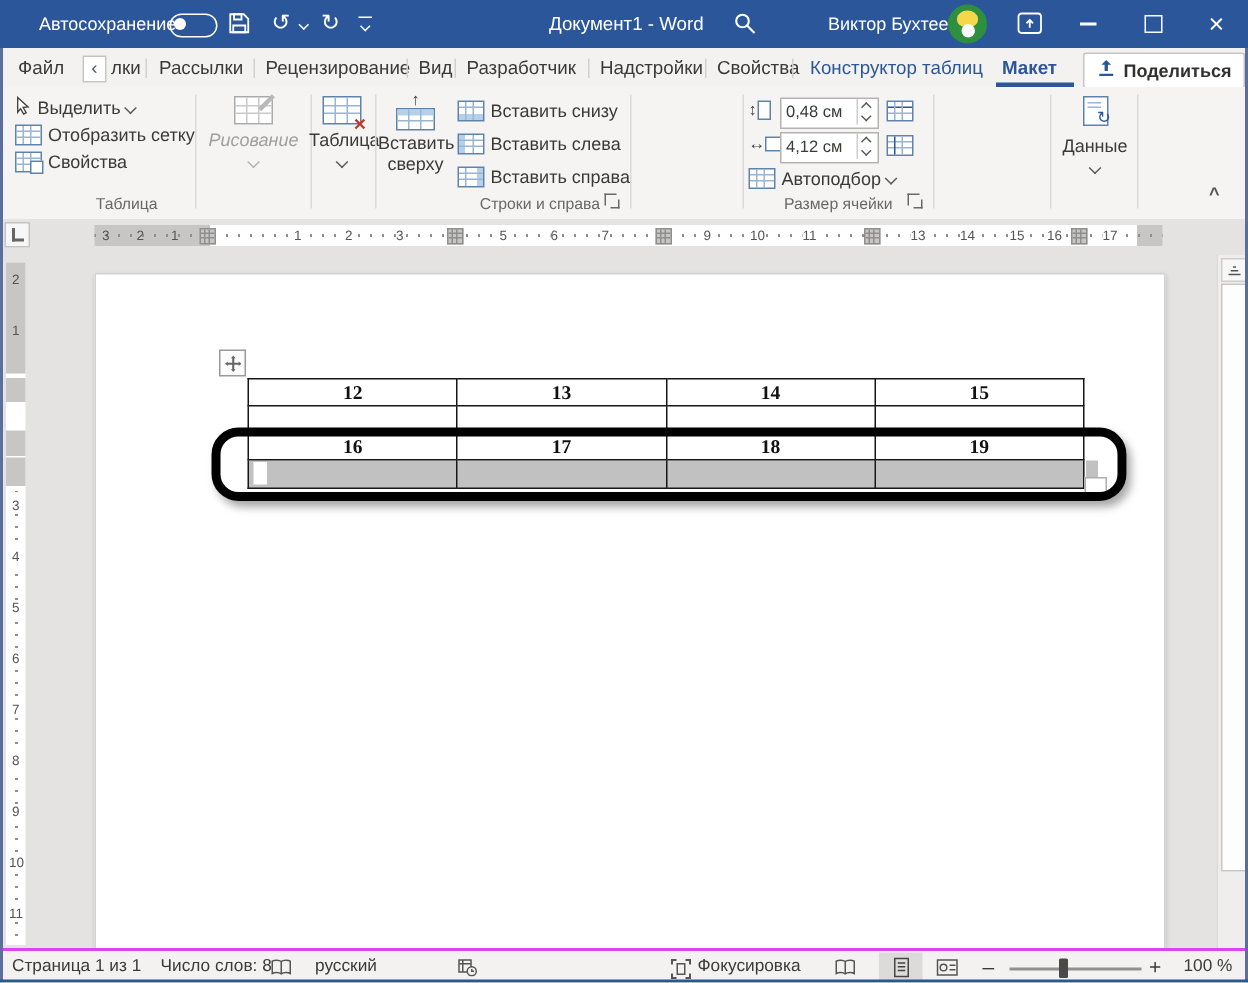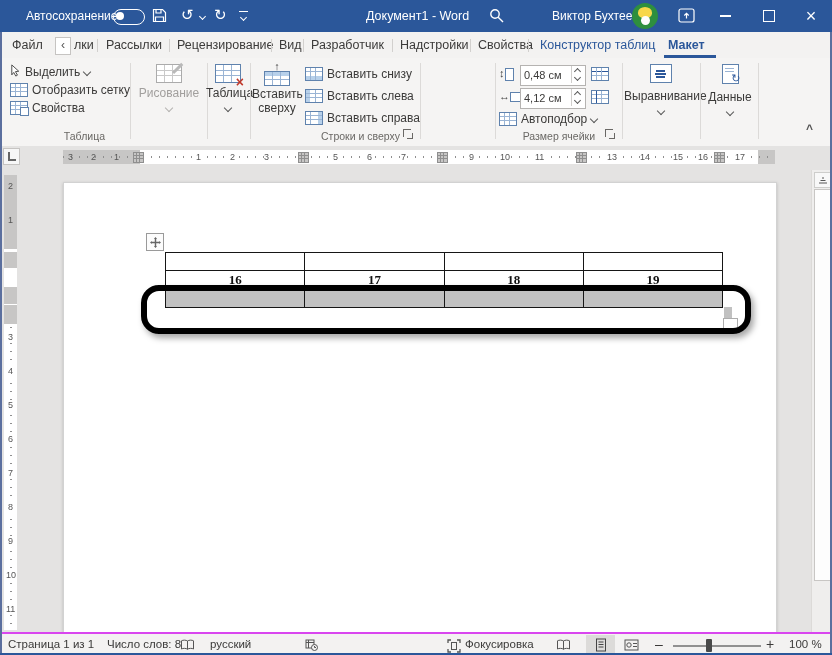--- a/index.html
+++ b/index.html
@@ -129,20 +129,27 @@
     <span class="tab" style="left:540px;color:#2b579a;">Конструктор таблиц</span>
     <span class="tab" style="left:668px;color:#2b579a;font-weight:bold;">Макет</span>
     <span class="underline" style="left:664px;top:23px;width:52px;height:3px;"></span>
     <span class="tabsep" style="left:97px;"></span>
       <span class="tabsep" style="left:169px;"></span>
     <span class="tabsep" style="left:271px;"></span>
       <span class="tabsep" style="left:303px;"></span>
     <span class="tabsep" style="left:392px;"></span>
       <span class="tabsep" style="left:470px;"></span>
     <span class="tabsep" style="left:528px;"></span>
+    <span class="sharebtn">
+      <span><svg width="13" height="13" viewBox="0 0 14 14">
+            <path d="M7 1l3.5 3.5H8.2V9H5.8V4.5H3.5z" fill="#2b579a"></path>
+            <path d="M2 11h10v1.6H2z" fill="#2b579a"></path>
+          </svg></span>
+      <span>Поделиться</span>
+    </span>
   </div>
 
   <div class="a ribbon">
 
     <div class="rowbtn" style="left:10px;top:6px;">
       <span><svg width="11" height="13" viewBox="0 0 11 14">
             <path d="M1.5 1l7.5 6.8-3.6.4 2.2 3.8-1.8 1-2.2-3.9-2.1 2.6z" fill="#fff" stroke="#444"></path>
           </svg></span>
       <span>Выделить</span>
         <span class="chev"></span>
@@ -162,21 +169,21 @@
           <i class="h2"></i>
           <i class="v1"></i>
           <i class="v2"></i>
           <i style="right:-2px;bottom:-2px;left:auto;top:auto;width:7px;height:7px;background:#fff;border:1px solid #5f82ad;"></i>
         </span>
       <span>Свойства</span>
     </div>
     <div class="glabel" style="left:25px;width:80px;">Таблица</div>
     <span class="rsep" style="left:130px;"></span>
 
-    <div class="bigbtn dis" style="left:138px;top:6px;width:62px;">
+    <div class="bigbtn dis" style="left:138px;top:6px;width:62px;font-style:italic;">
       <span class="ti ti-lg gray"><i class="h1"></i><i class="h2"></i><i class="v1"></i><i class="v2"></i><i style="width:13px;height:2.5px;background:#b9b9b9;left:auto;right:-3px;top:2px;transform:rotate(-45deg);"></i></span>
       <div class="cap">Рисование</div>
       <span class="chev" style="border-color:#b5b3b1;margin-top:4px;"></span>
     </div>
     <span class="rsep" style="left:207px;"></span>
 
     <div class="bigbtn" style="left:206px;top:6px;width:44px;">
       <span class="ti ti-lg"><i class="h1"></i><i class="h2"></i><i class="v1"></i><i class="v2"></i><span style="position:absolute;right:-4px;bottom:-8px;color:#c0392b;font-weight:bold;font-size:14px;">×</span></span>
       <div class="cap">Таблица</div>
       <span class="chev" style="margin-top:4px;"></span>
@@ -211,21 +218,21 @@
     </div>
     <div class="rowbtn" style="left:305px;top:52px;">
       <span class="ti">
           <i class="hlr"></i>
           <i class="h1"></i>
           <i class="h2"></i>
           <i class="v1"></i>
         </span>
       <span>Вставить справа</span>
     </div>
-    <div class="glabel" style="left:260px;width:140px;">Строки и сверху</div>
+    <div class="glabel" style="left:260px;width:140px;">Строки и справа</div>
     <span class="launcher" style="left:403px;top:71px;"></span>
     <span class="rsep" style="left:420px;"></span>
 
     <span class="rsep" style="left:495px;"></span>
 
     <span class="a" style="left:499px;top:9px;font-size:11px;color:#444;">↕<span class="ti" style="width:7px;height:11px;"></span></span>
     <div class="sizebox" style="left:520px;top:7px;">
       <input readonly="" value="0,48 см" style="">
       <span class="spin">
           <span class="u"></span>
@@ -249,29 +256,20 @@
           <i class="v1"></i>
           <i class="v2"></i>
         </span>
       <span>Автоподбор</span>
         <span class="chev"></span>
     </div>
     <div class="glabel" style="left:505px;width:90px;">Размер ячейки</div>
     <span class="launcher" style="left:605px;top:71px;"></span>
     <span class="rsep" style="left:622px;"></span>
 
-    <div class="bigbtn" style="left:624px;top:6px;width:74px;">
-      <span style="position:relative;display:inline-block;width:20px;height:17px;border:1px solid #5f82ad;background:#fff;">
-        <i style="position:absolute;left:5px;top:5px;width:9px;height:1.5px;background:#2b579a;"></i>
-        <i style="position:absolute;left:4px;top:8px;width:11px;height:1.5px;background:#2b579a;"></i>
-        <i style="position:absolute;left:5px;top:11px;width:9px;height:1.5px;background:#2b579a;"></i>
-      </span>
-      <div class="cap">Выравнивание</div>
-      <span class="chev" style="margin-top:4px;"></span>
-    </div>
     <span class="rsep" style="left:700px;"></span>
 
     <div class="bigbtn" style="left:705px;top:6px;width:50px;">
       <span style="position:relative;display:inline-block;width:15px;height:18px;border:1px solid #5f82ad;background:#fff;">
         <i style="position:absolute;left:2px;top:3px;width:9px;height:1px;background:#9ab4d4;"></i>
         <i style="position:absolute;left:2px;top:6px;width:9px;height:1px;background:#9ab4d4;"></i>
         <span style="position:absolute;right:-3px;bottom:-2px;color:#2b579a;font-size:11px;">↻</span>
       </span>
       <div class="cap">Данные</div>
       <span class="chev" style="margin-top:4px;"></span>
@@ -336,20 +334,26 @@
   <div class="a" style="left:63px;top:182px;width:712px;height:450px;background:#fff;border:1px solid #d2d2d2;box-shadow:0 1px 3px rgba(0,0,0,.18);"></div>
 
   <span class="a" style="left:146px;top:233px;width:16px;height:16px;background:#fcfcfc;border:1px solid #9a9a9a;display:flex;align-items:center;justify-content:center;">
     <svg width="11" height="11" viewBox="0 0 14 14">
         <path d="M7 0l2 2.4H7.9v3.7h3.7V5l2.4 2-2.4 2V7.9H7.9v3.7H9L7 14l-2-2.4h1.1V7.9H2.4V9L0 7l2.4-2v1.1h3.7V2.4H5z" fill="#666"></path>
       </svg>
   </span>
 
   <table class="doctable a" style="left:165px;top:252px;">
     <tbody>
+        <tr>
+      <td>12</td>
+      <td>13</td>
+      <td>14</td>
+      <td>15</td>
+    </tr>
     <tr>
       <td></td>
           <td></td>
       <td></td>
           <td></td>
     </tr>
     <tr>
       <td>16</td>
       <td>17</td>
       <td>18</td>

